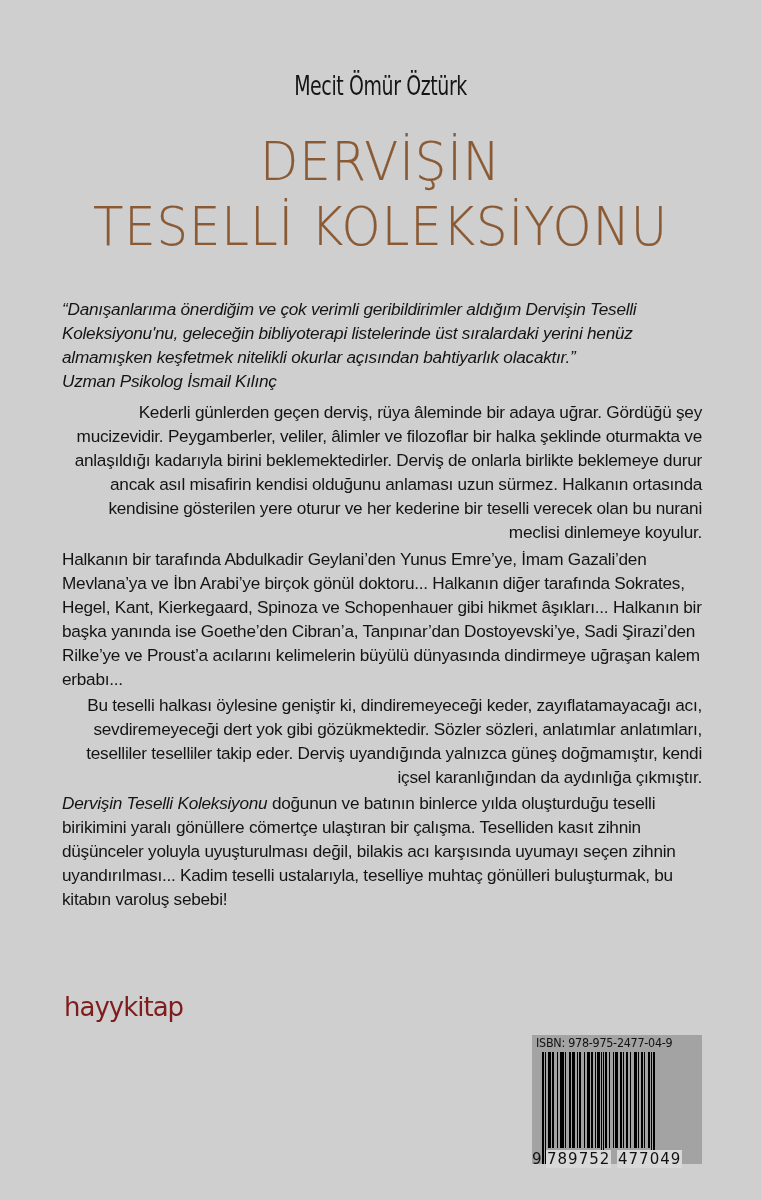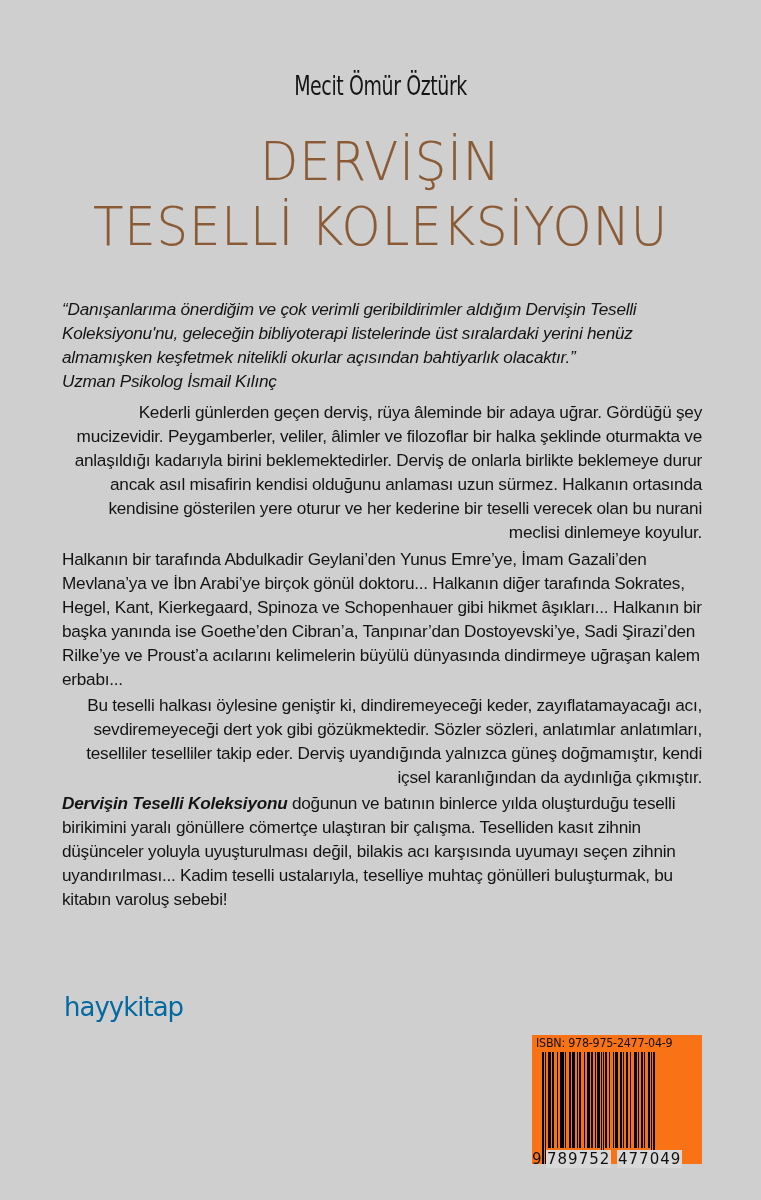--- a/index.html
+++ b/index.html
@@ -70,38 +70,38 @@
     }
     .quote-author {
       font-weight: normal;
       font-style: italic;
     }
     .p1 { top: 400px; text-align: right; }
     .p2 { top: 547px; }
     .p3 { top: 693px; text-align: right; }
     .p4 { top: 791px; }
     .p4 .em {
-      font-weight: bold;
+      font-weight: normal;
       font-style: italic;
     }
     .publisher {
       position: absolute;
       top: 992px;
       left: 64px;
       font-family: "DejaVu Sans", sans-serif;
       font-size: 26px;
       letter-spacing: -1px;
-      color: #0369a1;
+      color: #7f1d1d;
     }
     .isbn-block {
       position: absolute;
       top: 1035px;
       left: 532px;
       width: 170px;
-      background: #f97316;
+      background: #a3a3a3;
     }
     .isbn-label {
       font-family: "DejaVu Sans", sans-serif;
       font-size: 13px;
       color: #111;
       letter-spacing: -0.3px;
       white-space: nowrap;
       transform: scaleX(0.86);
       transform-origin: left;
       margin-left: 4px;

